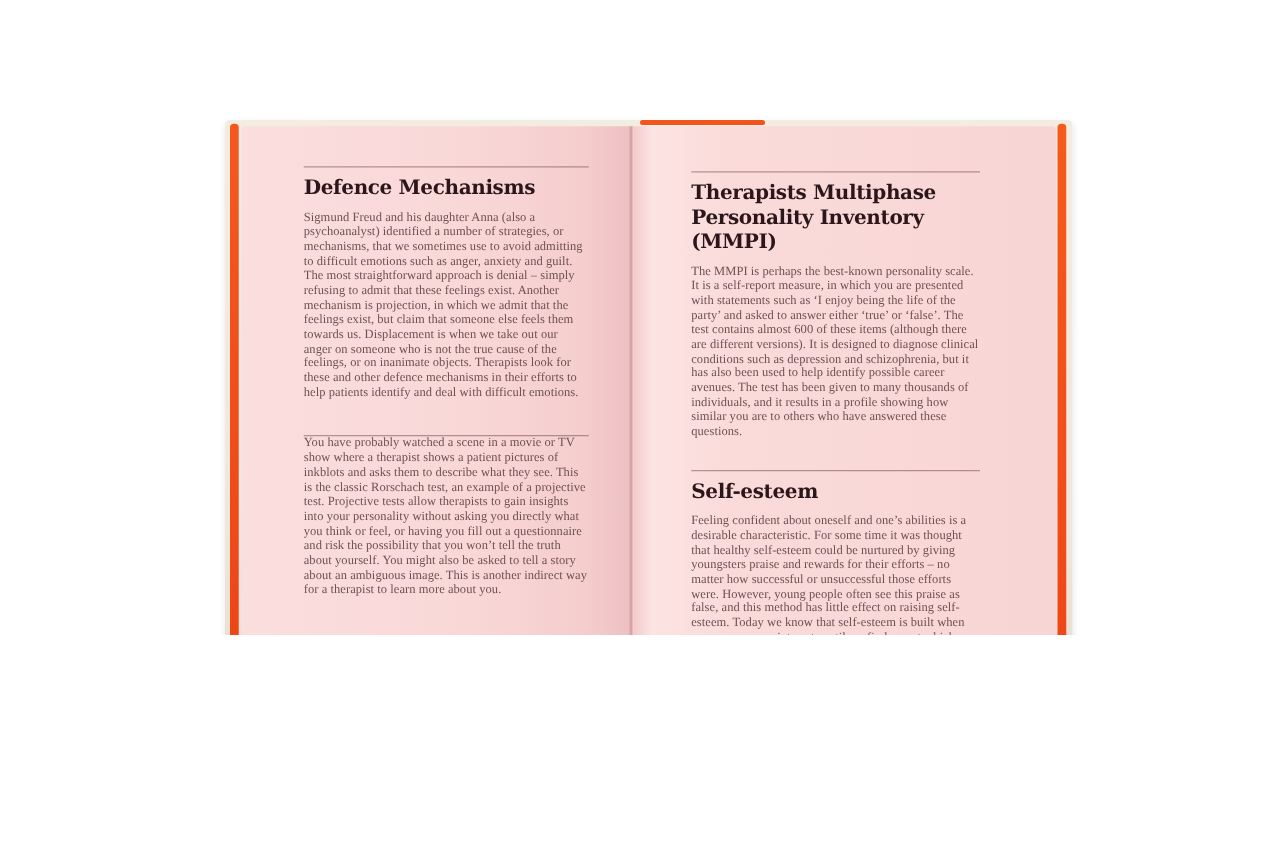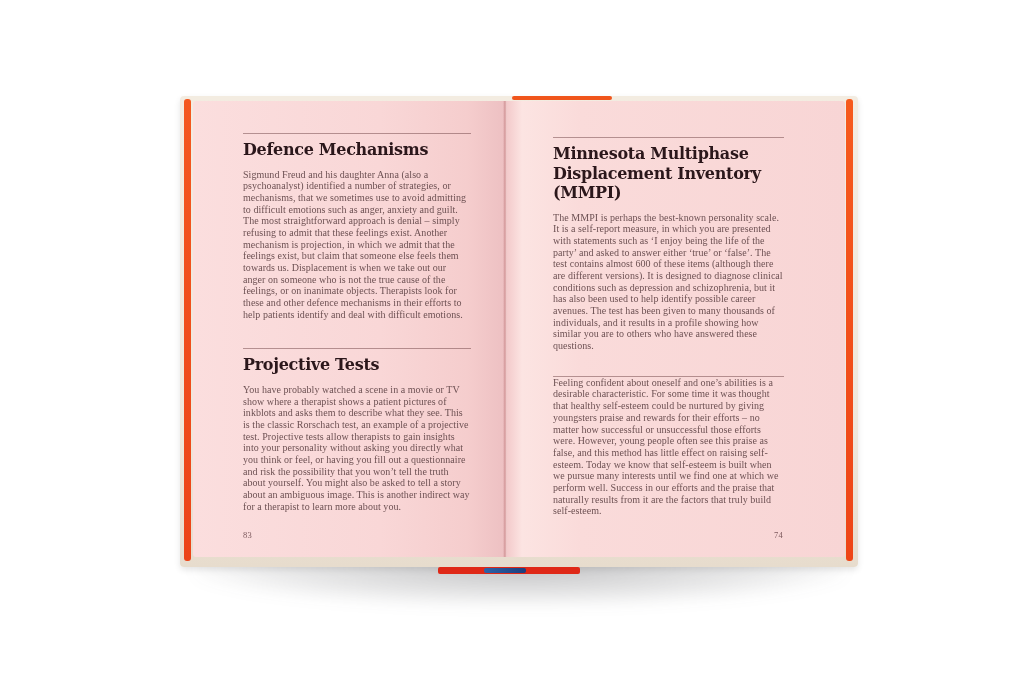--- a/index.html
+++ b/index.html
@@ -1,19 +1,19 @@
 <!DOCTYPE html>
 <html><head>
 <meta charset="utf-8">
 <style>
   html, body { margin: 0; padding: 0; background: #ffffff; }
   .scene {
     position: relative;
     width: 1020px;
-    height: 680px;
+    height: 508px;
     background: #ffffff;
     overflow: hidden;
     font-family: "Liberation Serif", serif;
   }
 
   
   .book-shadow {
     position: absolute;
     left: 195px;
     top: 548px;
@@ -161,34 +161,34 @@
       <div class="spine-bottom-blue"></div>
     </div>
 
     <div class="page left">
       <div class="page-content">
         <div class="section">
           <h2 class="section-title">Defence Mechanisms</h2>
           <p class="section-body">Sigmund Freud and his daughter Anna (also a psychoanalyst) identified a number of strategies, or mechanisms, that we sometimes use to avoid admitting to difficult emotions such as anger, anxiety and guilt. The most straightforward approach is denial – simply refusing to admit that these feelings exist. Another mechanism is projection, in which we admit that the feelings exist, but claim that someone else feels them towards us. Displacement is when we take out our anger on someone who is not the true cause of the feelings, or on inanimate objects. Therapists look for these and other defence mechanisms in their efforts to help patients identify and deal with difficult emotions.</p>
         </div>
         <div class="section">
-          <h2 class="section-title">Projective Tests</h2>
           <p class="section-body">You have probably watched a scene in a movie or TV show where a therapist shows a patient pictures of inkblots and asks them to describe what they see. This is the classic Rorschach test, an example of a projective test. Projective tests allow therapists to gain insights into your personality without asking you directly what you think or feel, or having you fill out a questionnaire and risk the possibility that you won’t tell the truth about yourself. You might also be asked to tell a story about an ambiguous image. This is another indirect way for a therapist to learn more about you.</p>
         </div>
       </div>
       <div class="page-number">83</div>
     </div>
 
     <div class="page right">
       <div class="page-content">
         <div class="section">
-          <h2 class="section-title">Minnesota Multiphase Displacement Inventory (MMPI)</h2>
+          <h2 class="section-title">Therapists Multiphase Personality Inventory (MMPI)</h2>
           <p class="section-body">The MMPI is perhaps the best-known personality scale. It is a self-report measure, in which you are presented with statements such as ‘I enjoy being the life of the party’ and asked to answer either ‘true’ or ‘false’. The test contains almost 600 of these items (although there are different versions). It is designed to diagnose clinical conditions such as depression and schizophrenia, but it has also been used to help identify possible career avenues. The test has been given to many thousands of individuals, and it results in a profile showing how similar you are to others who have answered these questions.</p>
         </div>
         <div class="section">
+          <h2 class="section-title">Self-esteem</h2>
           <p class="section-body">Feeling confident about oneself and one’s abilities is a desirable characteristic. For some time it was thought that healthy self-esteem could be nurtured by giving youngsters praise and rewards for their efforts – no matter how successful or unsuccessful those efforts were. However, young people often see this praise as false, and this method has little effect on raising self-esteem. Today we know that self-esteem is built when we pursue many interests until we find one at which we perform well. Success in our efforts and the praise that naturally results from it are the factors that truly build self-esteem.</p>
         </div>
       </div>
       <div class="page-number">74</div>
     </div>
 
     <div class="spine-crease"></div>
 
   </div>
 </div>

